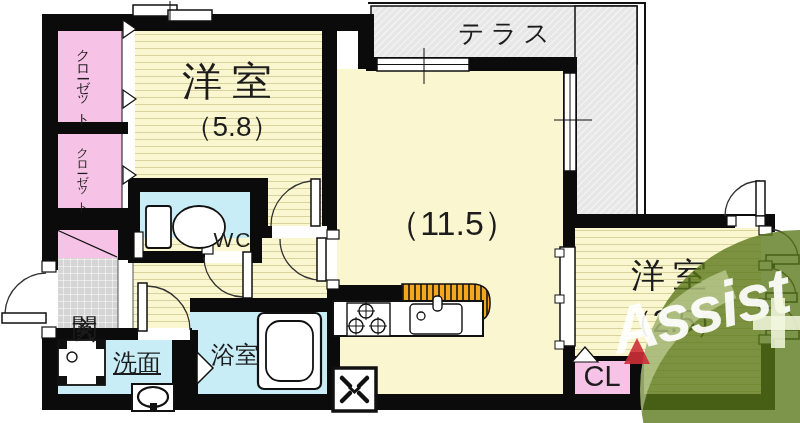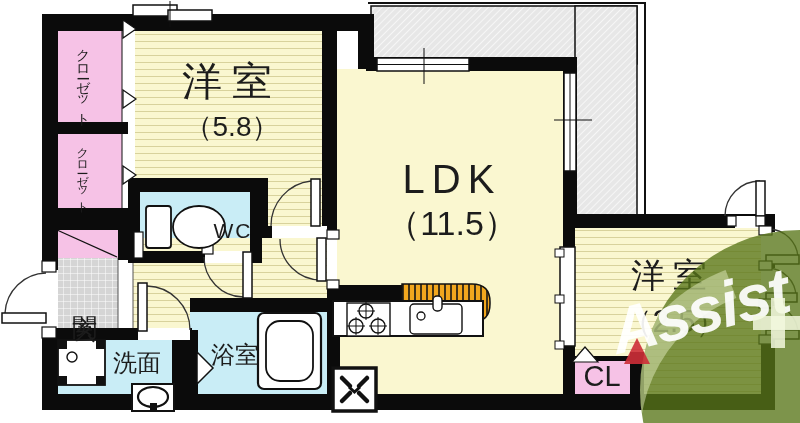--- a/index.html
+++ b/index.html
@@ -249,31 +249,31 @@
       <circle cx="72" cy="357" r="5" fill="none" stroke="#111" stroke-width="1.4"></circle>
     </g>
     <g>
       <rect x="132" y="384" width="42" height="27" fill="#fff" stroke="#111" stroke-width="2"></rect>
       <ellipse cx="153" cy="397" rx="15" ry="10" fill="#fff" stroke="#111" stroke-width="2.2"></ellipse>
       <rect x="150" y="403" width="7" height="8" fill="#111"></rect>
     </g>
   </g>
 </svg>
 
+  <div class="lbl" style="left:452px;top:20px;width:110px;font-size:26px;letter-spacing:6px;">テラス</div>
   <div class="lbl" style="left:152px;top:60px;width:160px;font-size:40px;letter-spacing:10px;">洋室</div>
   <div class="lbl" style="left:147px;top:112px;width:170px;font-size:28px;">（5.8）</div>
-  <div class="lbl" style="left:392px;top:158px;width:120px;font-size:40px;letter-spacing:7px;">LDK</div>
   <div class="lbl" style="left:377px;top:206px;width:150px;font-size:34px;">（11.5）</div>
   <div class="lbl" style="left:613px;top:258px;width:120px;font-size:34px;letter-spacing:8px;">洋室</div>
   <div class="lbl" style="left:610px;top:306px;width:128px;font-size:31px;">（2.5）</div>
   <div class="lbl vert" style="left:76px;top:34px;height:90px;font-size:14px;">クローゼット</div>
   <div class="lbl vert" style="left:76px;top:136px;height:74px;font-size:12px;">クローゼット</div>
   <div class="lbl vert" style="left:72px;top:266px;height:60px;font-size:25px;">玄関</div>
-  <div class="lbl" style="left:212px;top:220px;width:42px;font-size:21px;letter-spacing:2px;">WC</div>
-  <div class="lbl" style="left:104px;top:350px;width:66px;font-size:24px;">洗面</div>
+  <div class="lbl" style="left:212px;top:229px;width:42px;font-size:21px;letter-spacing:2px;">WC</div>
+  <div class="lbl" style="left:104px;top:350px;width:66px;font-size:24px;text-decoration:underline;">洗面</div>
   <div class="lbl" style="left:577px;top:361px;width:50px;font-size:29px;">CL</div>
   <div class="lbl" style="left:202px;top:342px;width:66px;font-size:24px;">浴室</div>
 
   <div class="wm-circle">
     <div class="wm-swoosh"></div>
   </div>
   <div class="wm-text">Assist</div>
   <div class="wm-red"></div>
   <div class="wm-plus-h"></div>
   <div class="wm-plus-v"></div>

